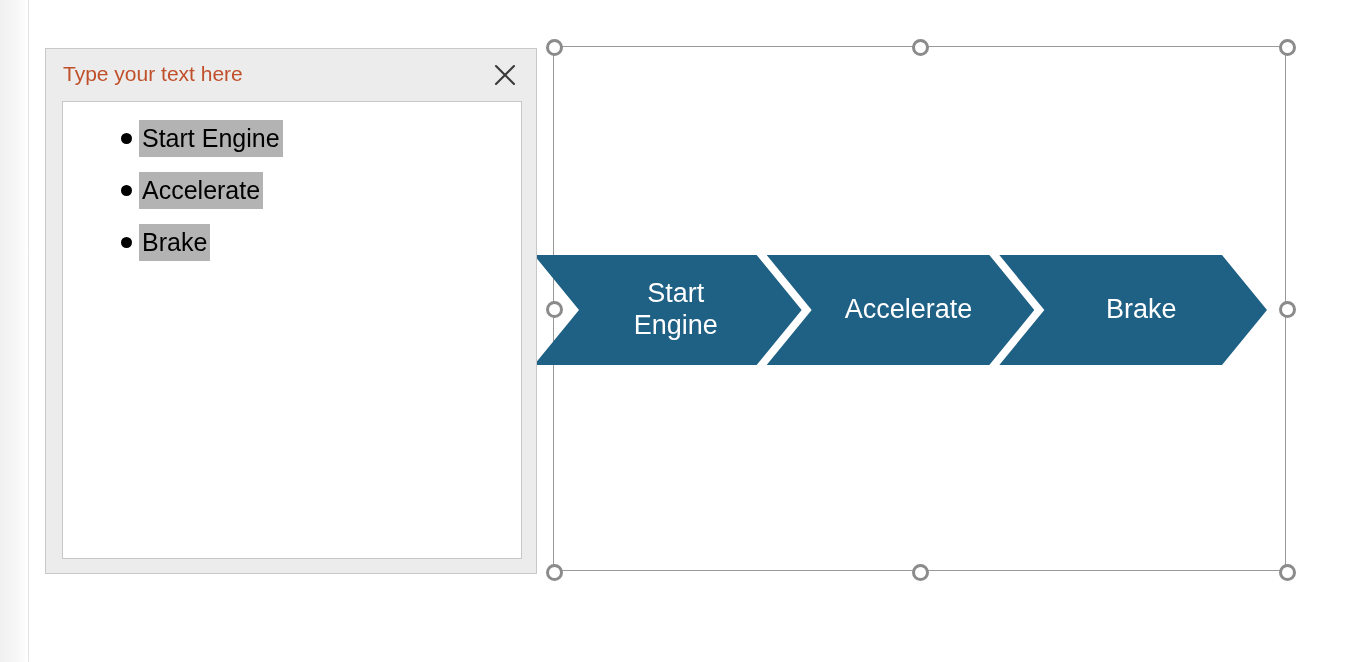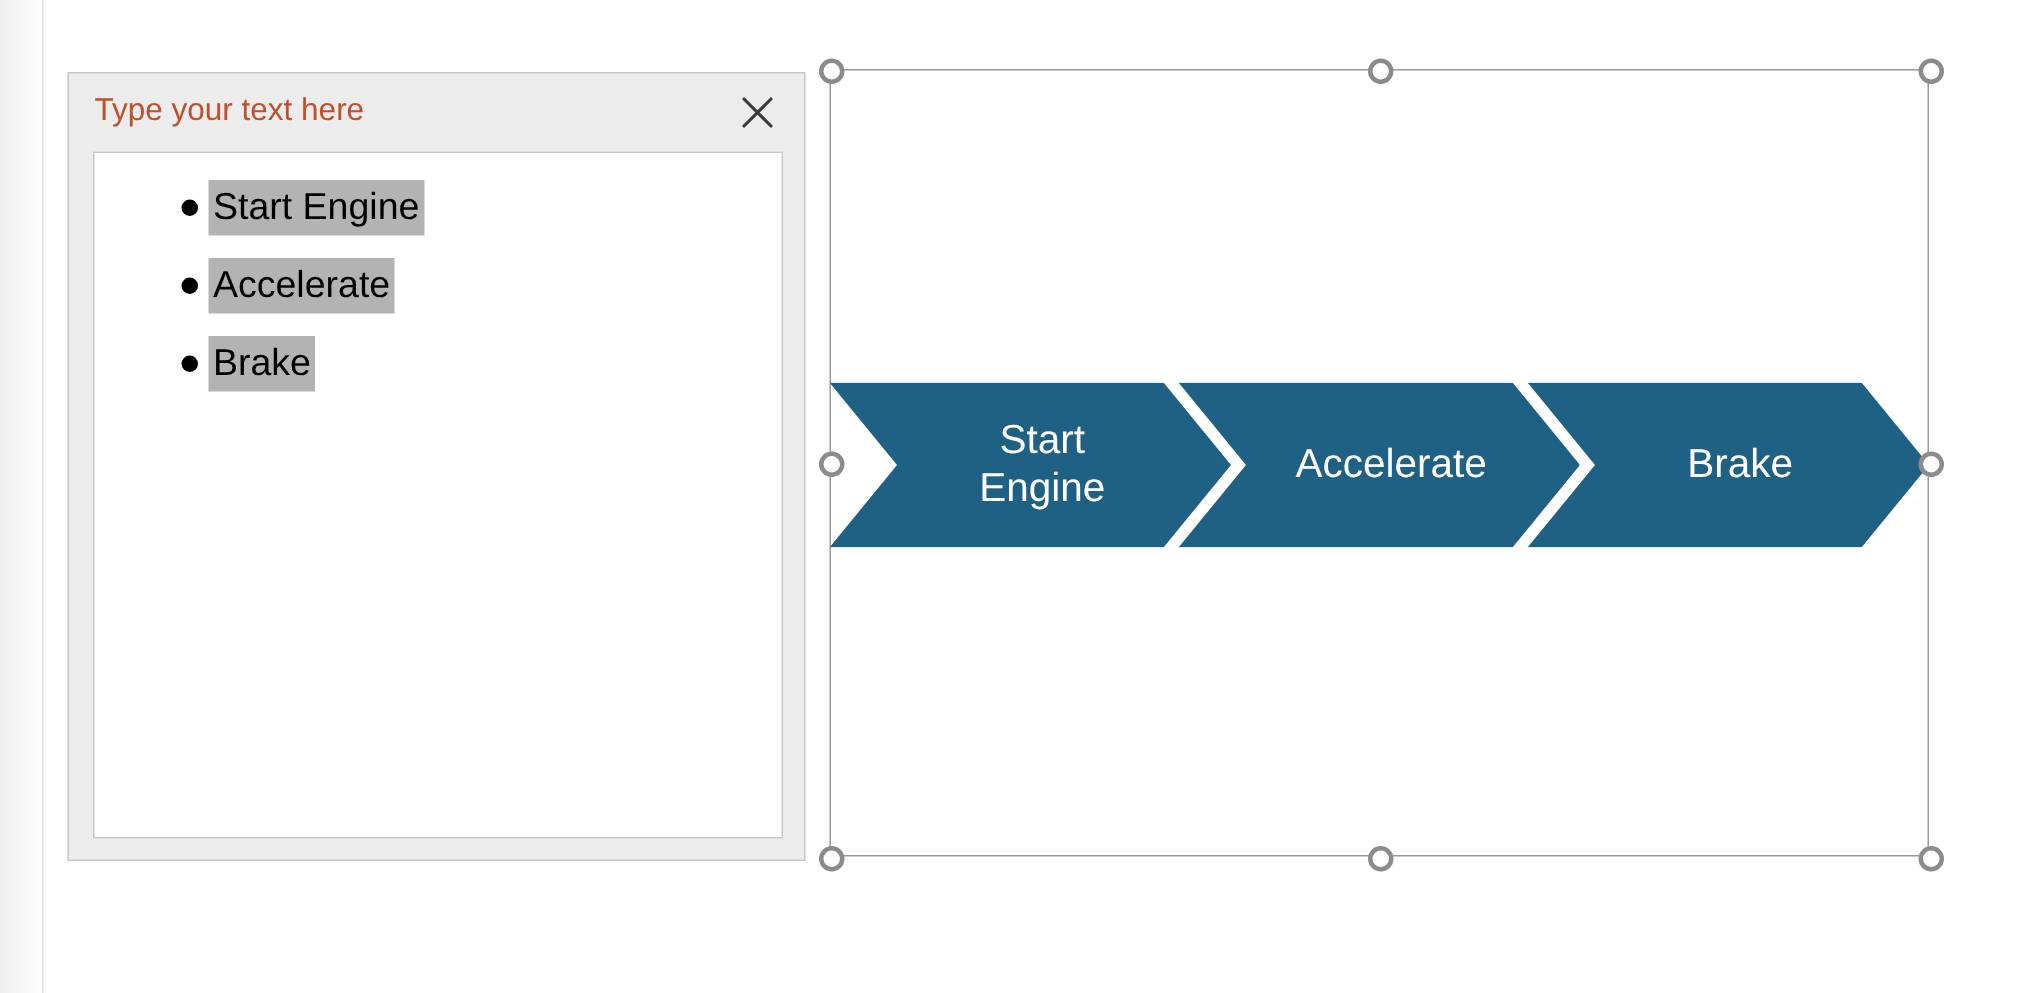--- a/index.html
+++ b/index.html
@@ -46,21 +46,21 @@
     width: 17px; height: 17px;
     border-radius: 50%;
     background: #ffffff;
     border: 3px solid #8b8b8b;
     z-index: 40;
   }
 
   
   .chevron-layer {
     position: absolute;
-    left: 553px; top: 255px;
+    left: 534px; top: 255px;
     width: 733px; height: 114px;
     z-index: 20;
   }
   .chevron {
     position: absolute;
     top: 0;
     height: 110px;
     background: #1F6085;
     display: flex;
     align-items: center;

